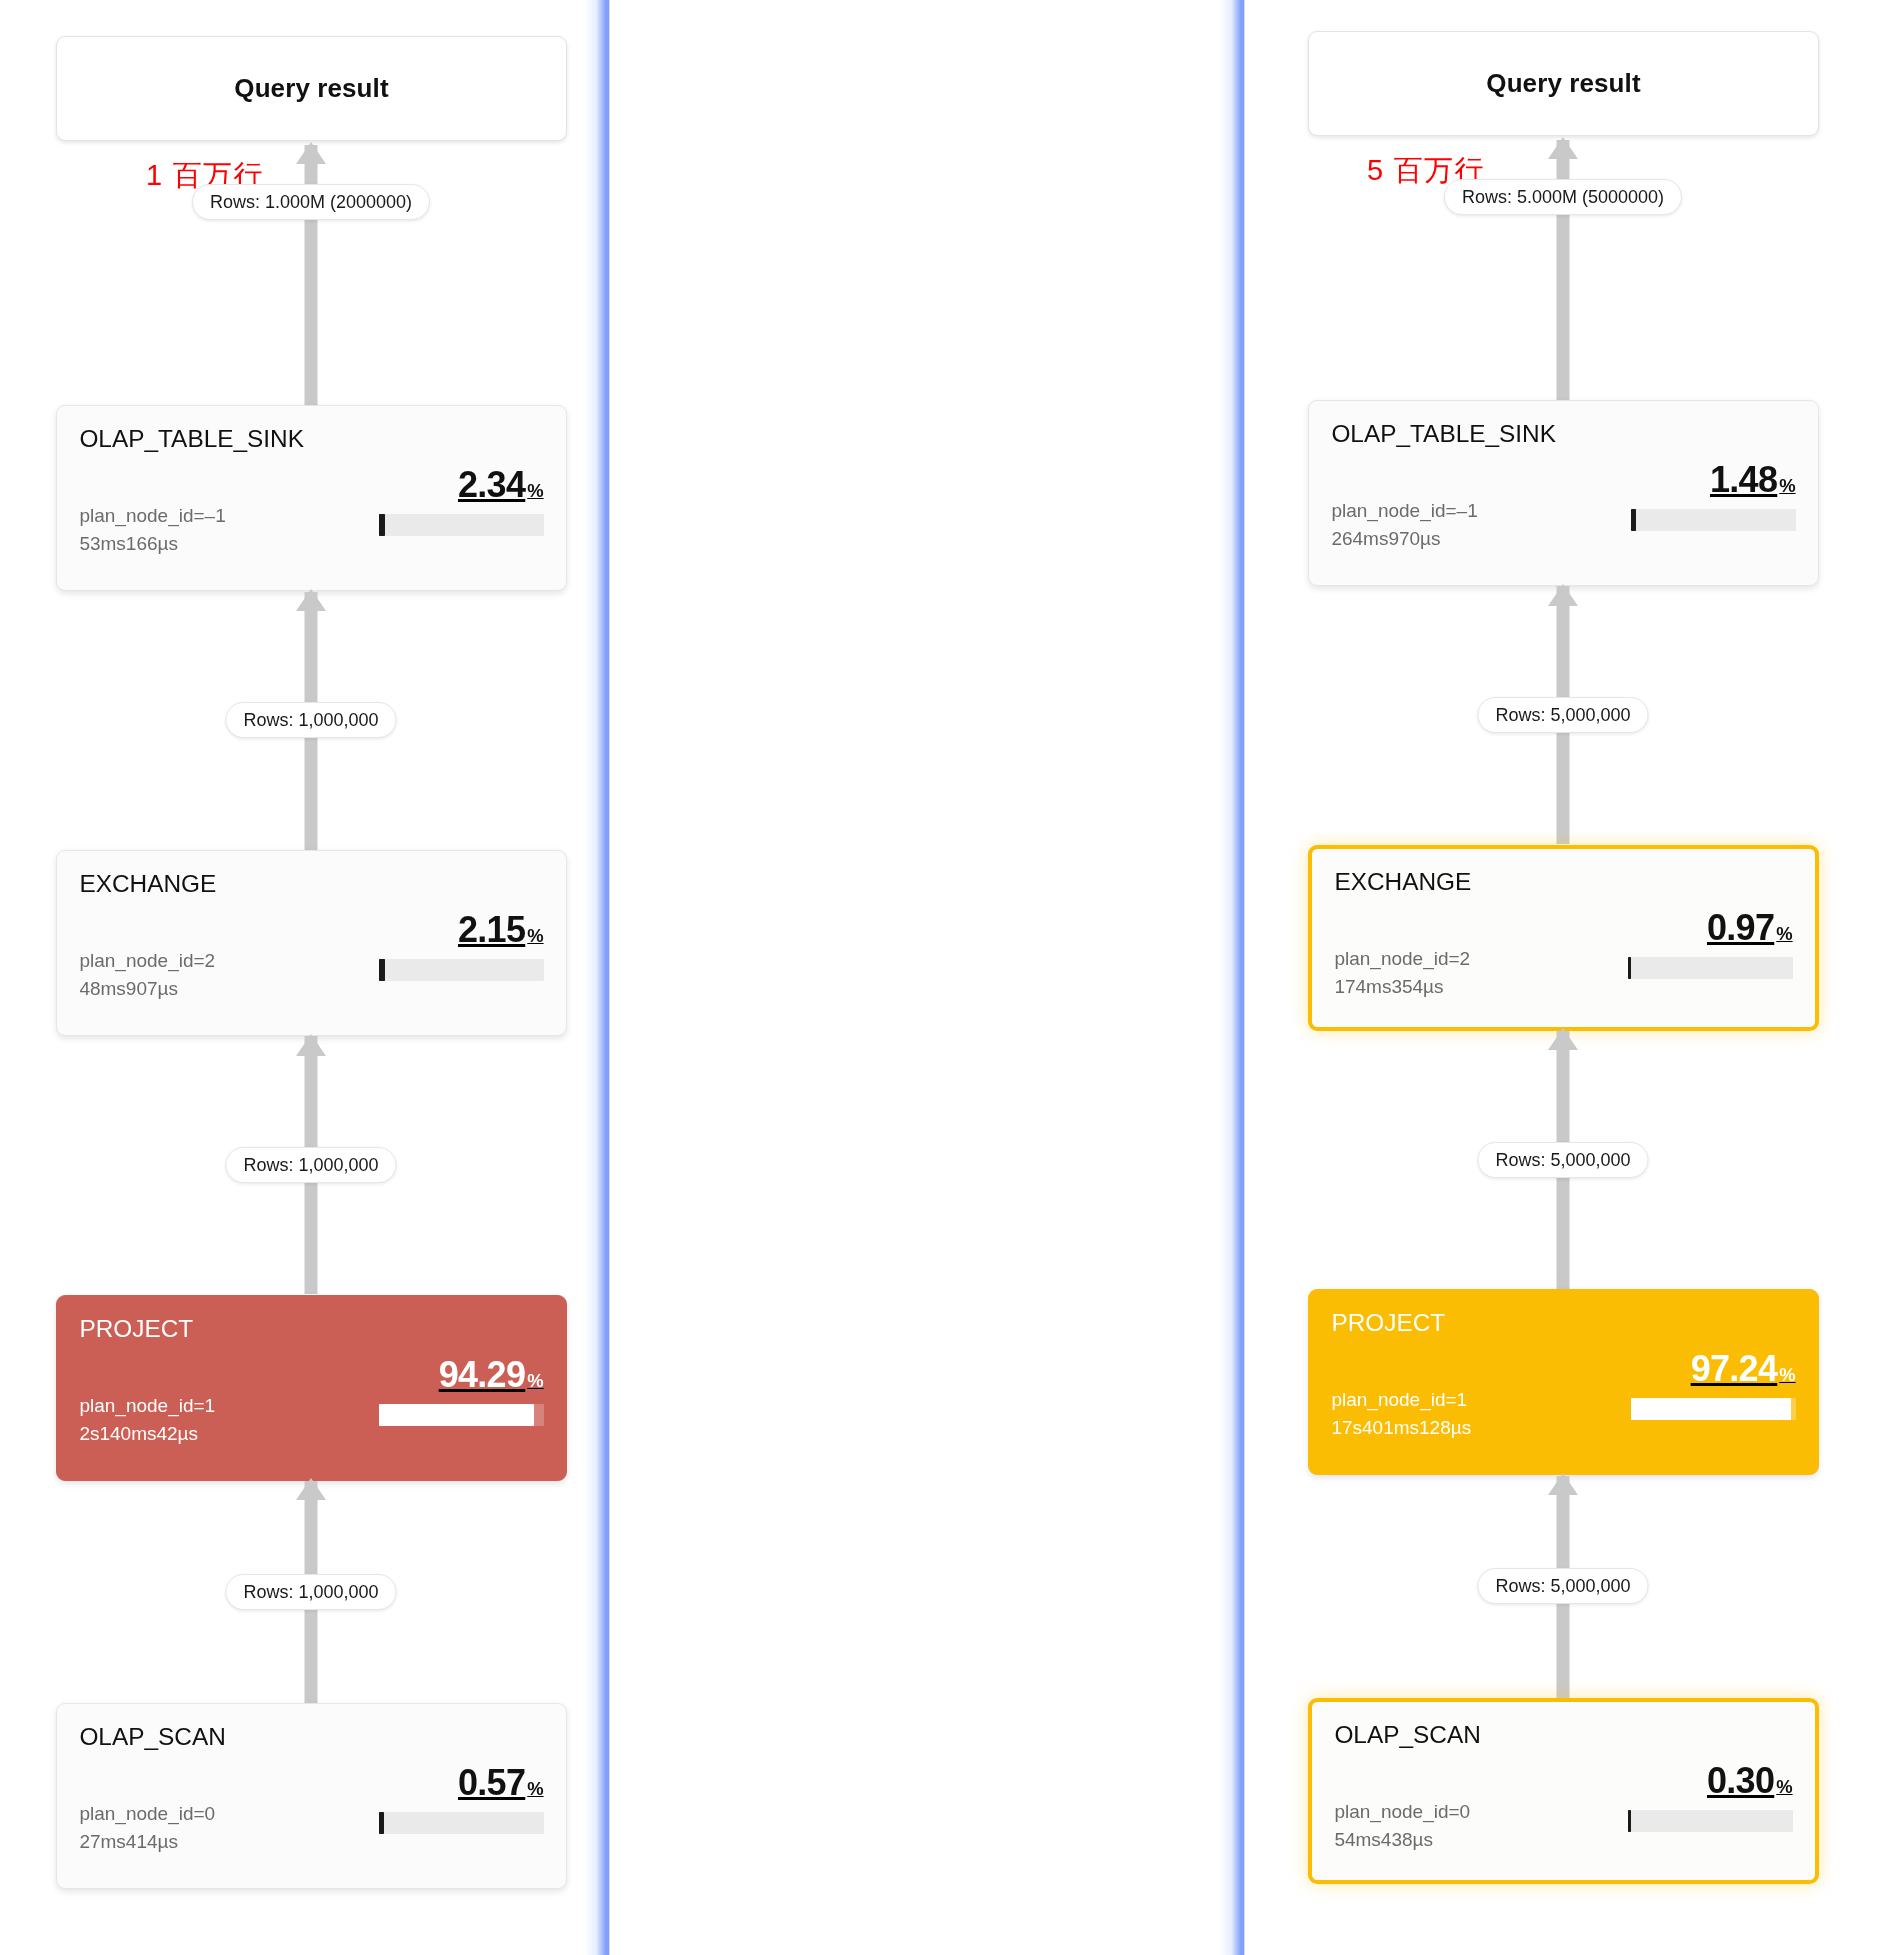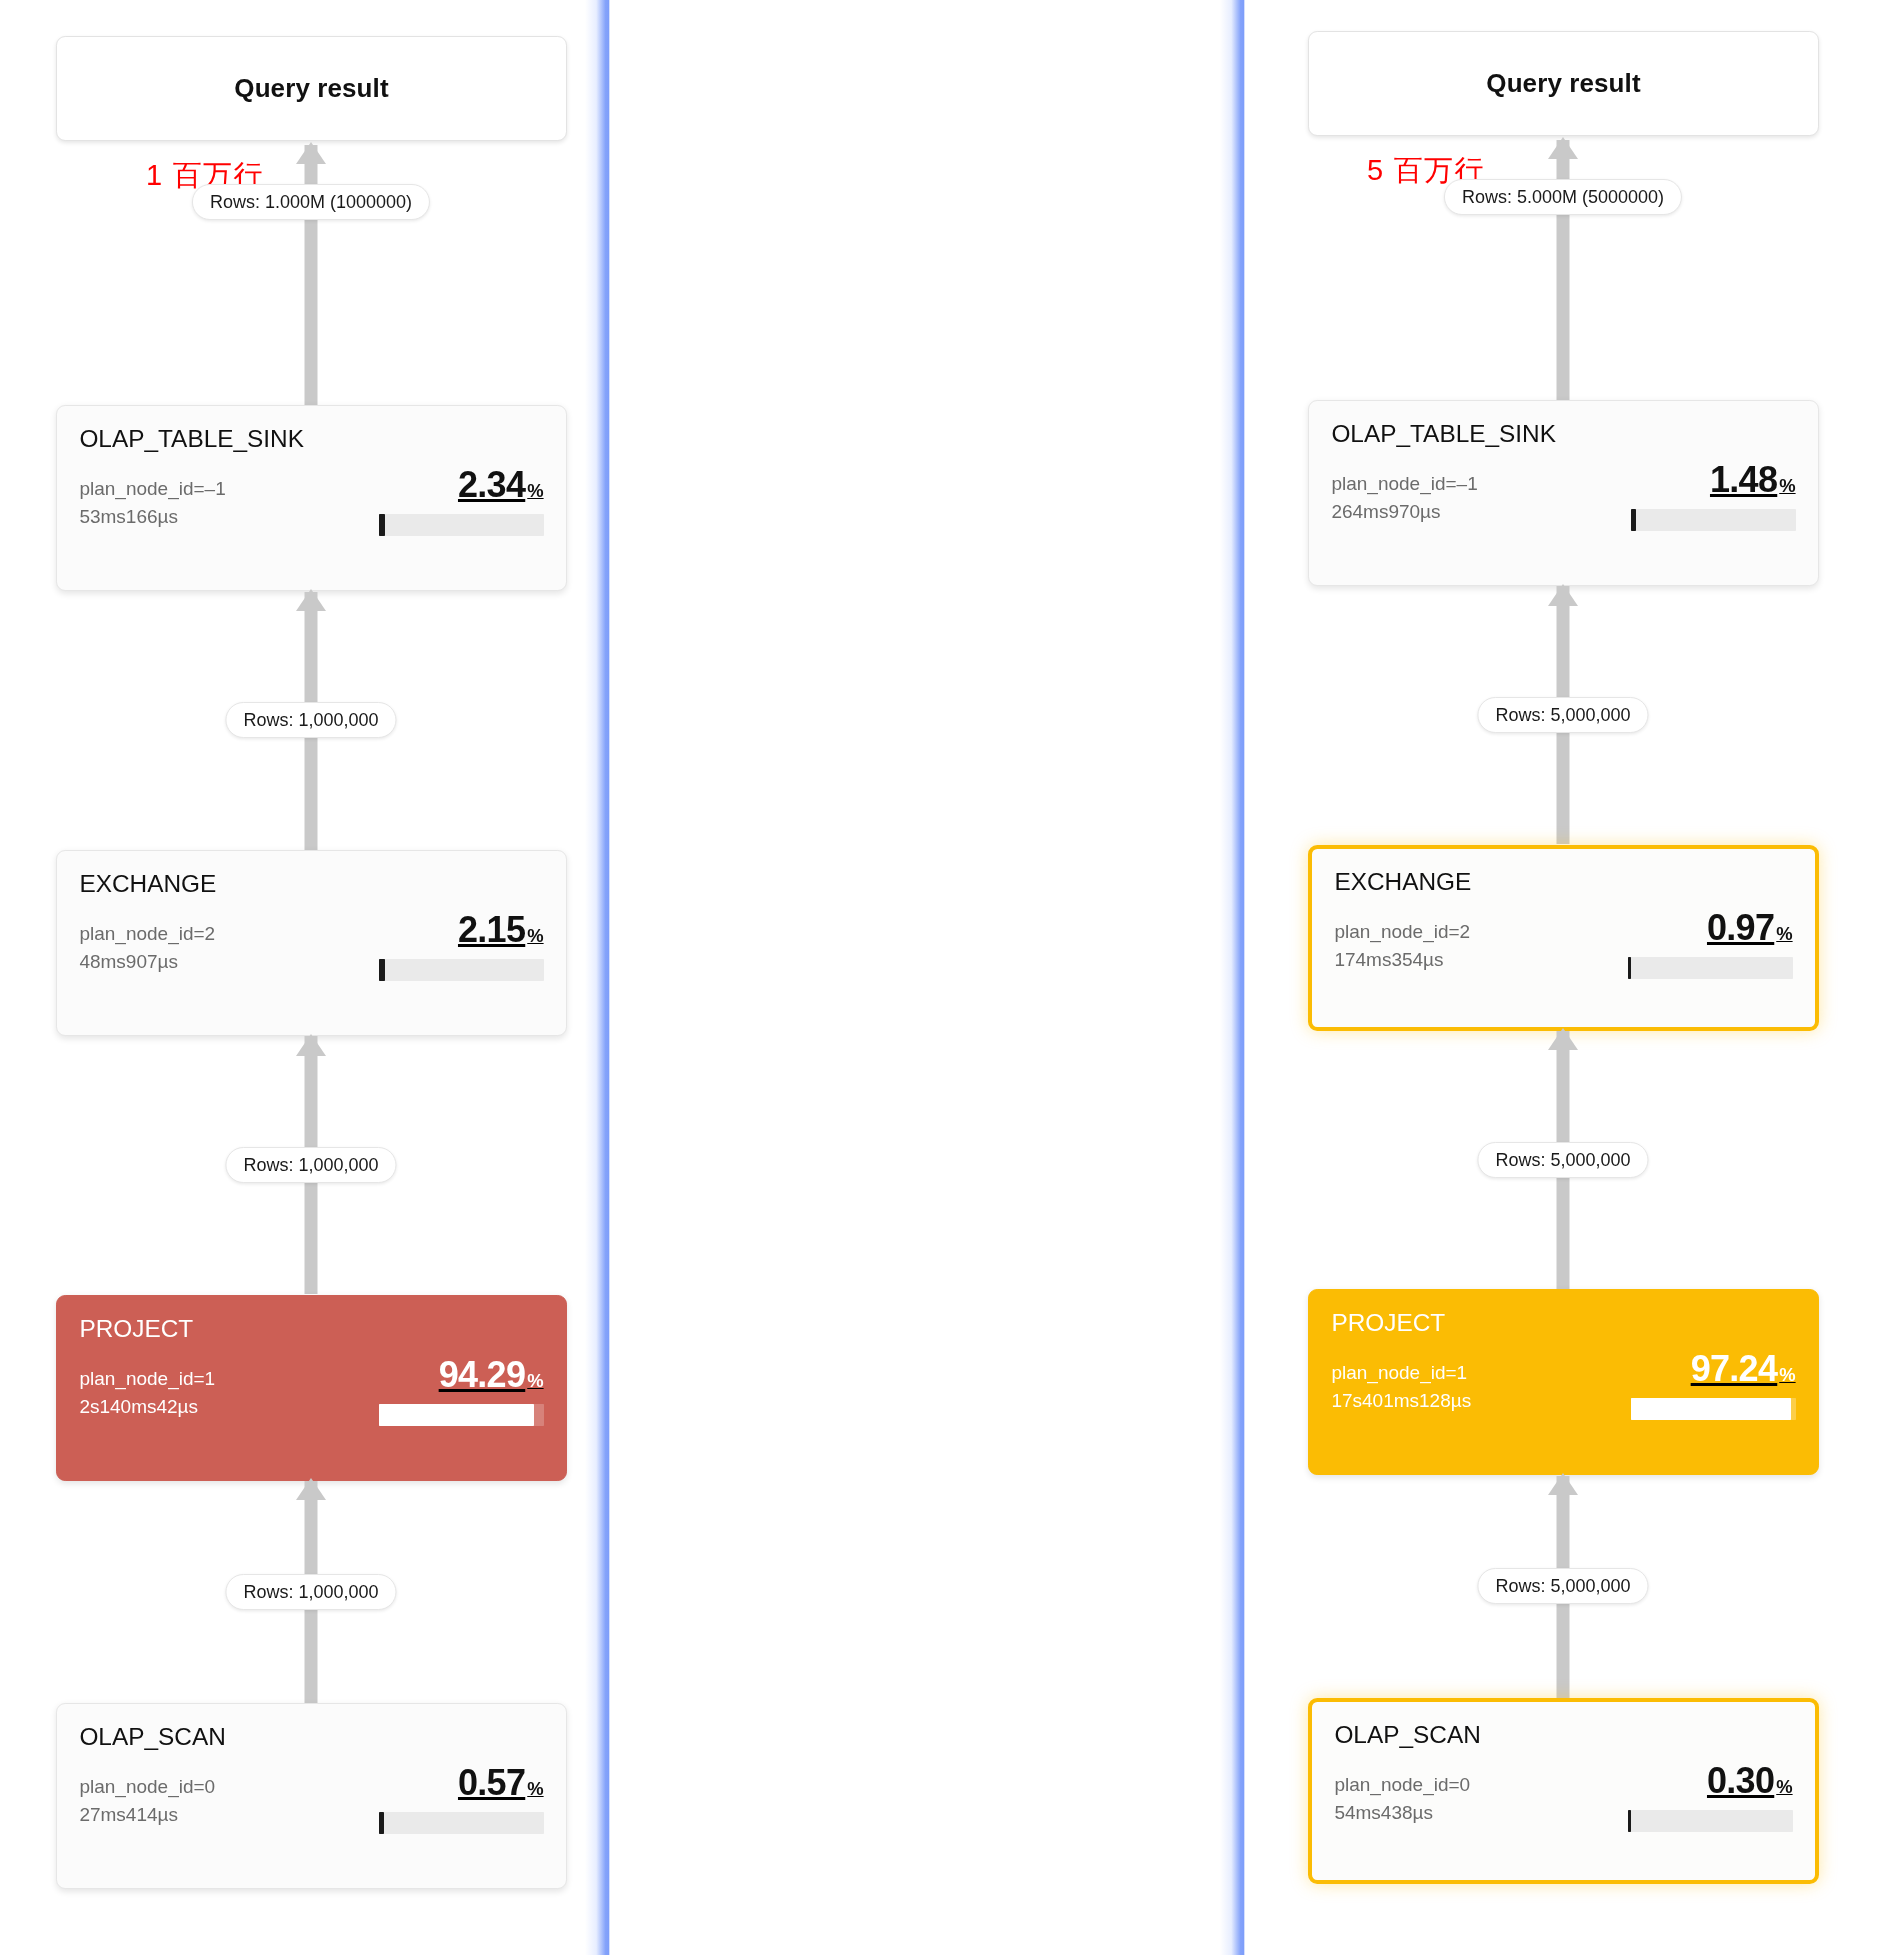--- a/index.html
+++ b/index.html
@@ -142,20 +142,21 @@
     display: flex;
     flex-direction: row;
     align-items: flex-start;
     justify-content: space-between;
   }
   .node-meta {
     display: flex;
     flex-direction: column;
     gap: 6.6px;
     padding-top: 10.5px;
+    margin-top: 27px;
   }
   .node-meta span {
     font-size: 19px;
     color: #6b6b6b;
     white-space: nowrap;
     line-height: 1.15;
   }
   .node-card.highlight-red .node-meta span,
   .node-card.highlight-yellow .node-meta span { color: #ffffff; }
 
@@ -213,21 +214,21 @@
 <body>
 
 <div id="root">
   <div class="divider" id="divider-1"></div>
   <div class="divider" id="divider-2"></div>
 <div class="column" style="left: 0px;">
       <div class="query-result-box" style="top: 36px;">Query result</div>
       <div class="cn-annotation" style="top: 156px; left: 115px; margin-left: 31px;">1 百万行</div>
       <div class="arrow-shaft" style="left: 311px; top: 145px; height: 260px;"></div>
       <div class="arrow-head" style="left: 311px; top: 142px;"></div>
-      <div class="rows-pill" style="left: 311px; top: 184px;">Rows: 1.000M (1000000)</div>
+      <div class="rows-pill" style="left: 311px; top: 184px;">Rows: 1.000M (2000000)</div>
       <div class="node-card " style="top: 405px;">
         <div class="node-title">OLAP_TABLE_SINK</div>
         <div class="node-body">
           <div class="node-meta">
             <span>plan_node_id=–1</span>
             <span>53ms166µs</span>
           </div>
           <div class="node-right">
             <div class="pct-line">
               <span class="pct-value">2.34</span>

